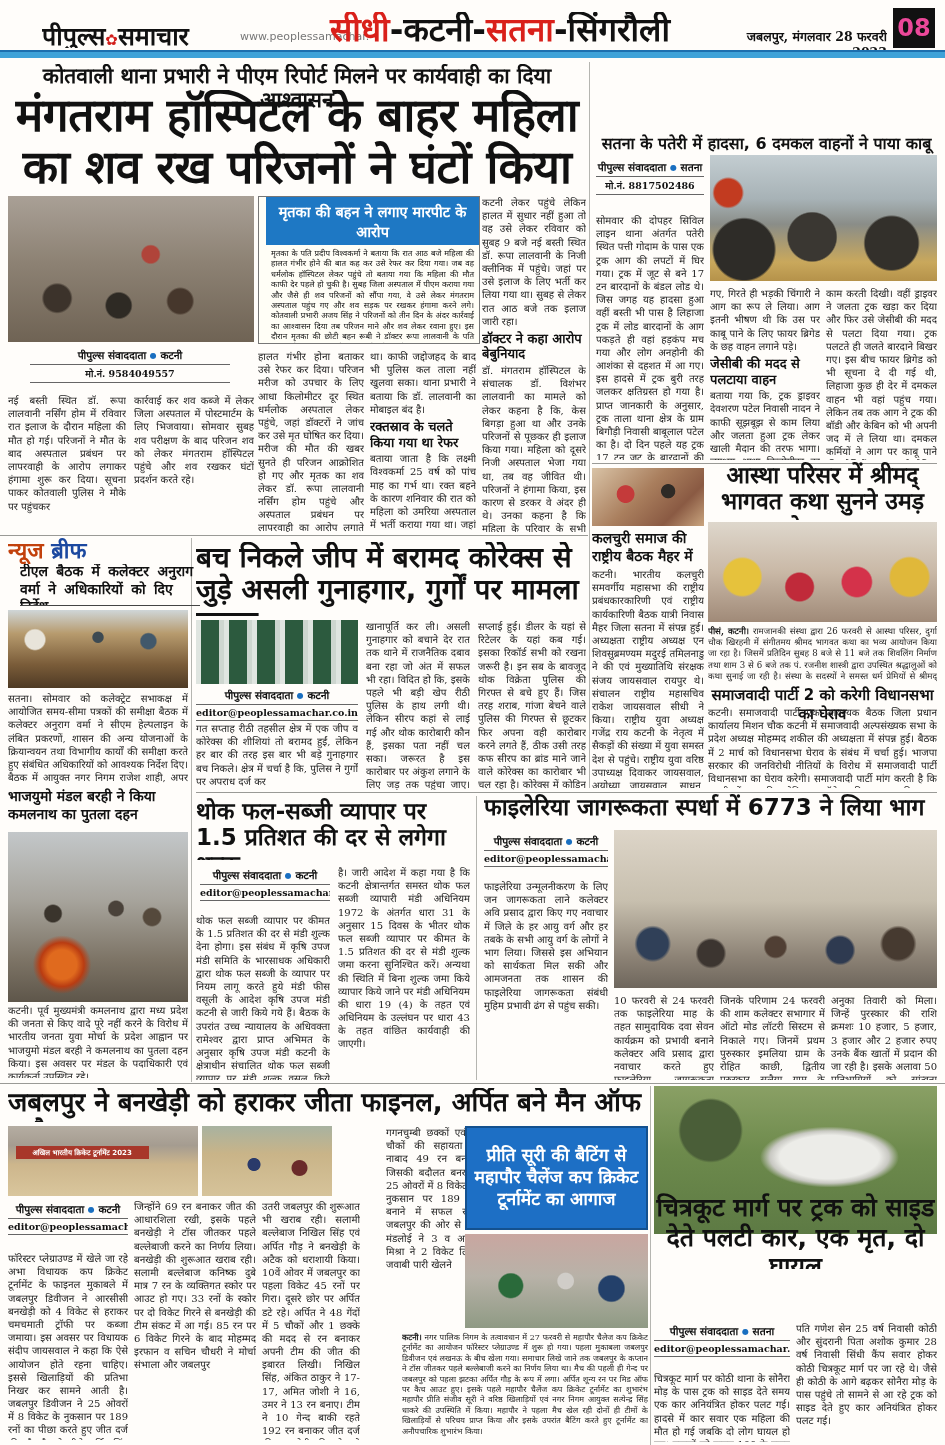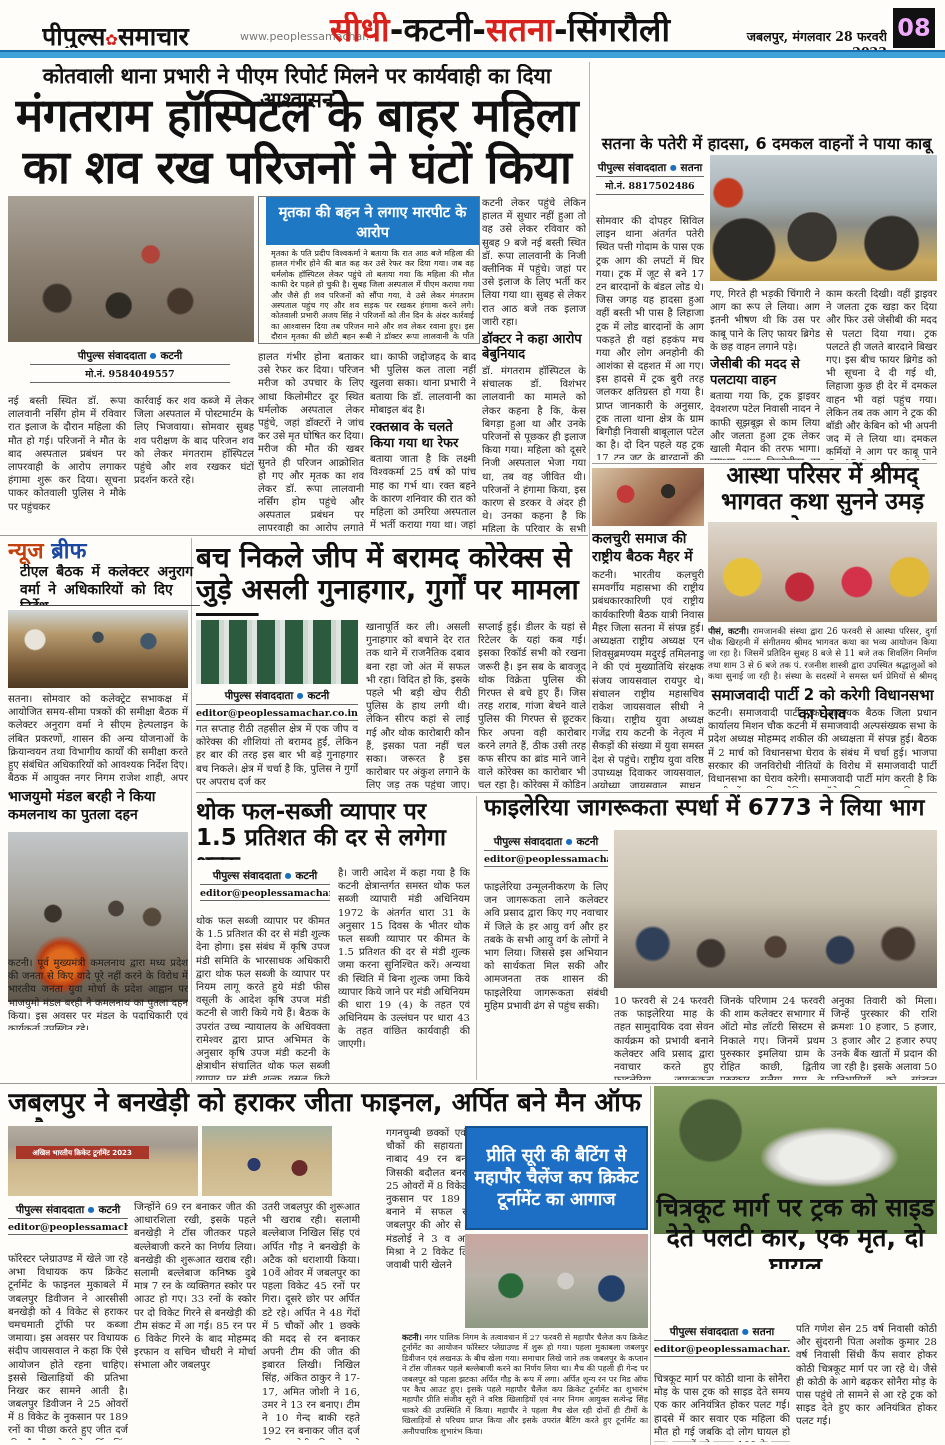--- a/index.html
+++ b/index.html
@@ -7,21 +7,21 @@
         font-family:"DejaVu Sans",sans-serif;color:#111;}
   .abs{position:absolute;box-sizing:border-box;overflow:hidden;}
   
   .logo{font-weight:800;font-size:25px;letter-spacing:0;}
   .logo .ic{color:#d21f1b;font-size:15px;}
   .site-url{font-size:11px;color:#777;font-weight:400;}
   .masthead{font-size:33px;font-weight:800;text-align:center;line-height:1.1;}
   .masthead .red{color:#d9201a;}
   .masthead .blk{color:#111;}
   .dateline{font-family:"DejaVu Serif",serif;font-weight:700;font-size:12.5px;}
-  .pagenum{background:#111;color:#f0abfc;font-weight:800;font-size:24px;text-align:center;line-height:40px;}
+  .pagenum{background:#111;color:#ec4899;font-weight:800;font-size:24px;text-align:center;line-height:40px;}
   .bluerule{background:#3ea2d8;border-top:2px solid #1c6fae;}
   
   .kicker{font-weight:800;font-size:21px;text-align:center;line-height:1.15;}
   .hxl{font-size:46px;font-weight:800;text-align:center;line-height:1.12;letter-spacing:-0.5px;}
   .hlg{font-size:26px;font-weight:800;text-align:center;line-height:1.18;}
   .hmd{font-size:23px;font-weight:800;line-height:1.15;}
   .hsm{font-size:14px;font-weight:800;line-height:1.25;}
   .hsub{font-size:16px;font-weight:800;text-align:center;}
   .subhead{font-size:13px;font-weight:800;line-height:1.2;margin:3px 0 2px 0;}
   
@@ -182,21 +182,21 @@
 
   <div class="abs rule-v" style="left:191px;top:538px;height:544px;"></div>
   <div class="abs brieftitle" style="left:8px;top:534px;width:180px;">
     <span class="r">न्यूज</span> <span class="b">ब्रीफ</span>
   </div>
   <div class="abs hsm hline" style="left:20px;top:564px;width:180px;height:42px;font-family:Liberation Mono, monospace;">टीएल बैठक में कलेक्टर अनुराग वर्मा ने अधिकारियों को दिए निर्देश</div>
   <div class="abs ph ph-meeting" style="left:8px;top:610px;width:180px;height:78px;"></div>
   <div class="abs bodytxt" style="left:8px;top:692px;width:180px;height:92px;">सतना। सोमवार को कलेक्ट्रेट सभाकक्ष में आयोजित समय-सीमा पत्रकों की समीक्षा बैठक में कलेक्टर अनुराग वर्मा ने सीएम हेल्पलाइन के लंबित प्रकरणों, शासन की अन्य योजनाओं के क्रियान्वयन तथा विभागीय कार्यों की समीक्षा करते हुए संबंधित अधिकारियों को आवश्यक निर्देश दिए। बैठक में आयुक्त नगर निगम राजेश शाही, अपर कलेक्टर शैलेन्द्र सिंह सहित विभागीय अधिकारी उपस्थित रहे।</div>
   <div class="abs hsm" style="left:8px;top:788px;width:180px;height:40px;">भाजयुमो मंडल बरही ने किया कमलनाथ का पुतला दहन</div>
   <div class="abs ph ph-effigy" style="left:8px;top:832px;width:180px;height:170px;"></div>
-  <div class="abs bodytxt" style="left:8px;top:956px;width:180px;height:74px;">कटनी। पूर्व मुख्यमंत्री कमलनाथ द्वारा मध्य प्रदेश की जनता से किए वादे पूरे नहीं करने के विरोध में भारतीय जनता युवा मोर्चा के प्रदेश आह्वान पर भाजयुमो मंडल बरही ने कमलनाथ का पुतला दहन किया। इस अवसर पर मंडल के पदाधिकारी एवं कार्यकर्ता उपस्थित रहे।</div>
+  <div class="abs bodytxt" style="left:8px;top:1004px;width:180px;height:74px;">कटनी। पूर्व मुख्यमंत्री कमलनाथ द्वारा मध्य प्रदेश की जनता से किए वादे पूरे नहीं करने के विरोध में भारतीय जनता युवा मोर्चा के प्रदेश आह्वान पर भाजयुमो मंडल बरही ने कमलनाथ का पुतला दहन किया। इस अवसर पर मंडल के पदाधिकारी एवं कार्यकर्ता उपस्थित रहे।</div>
 
   <div class="abs hmd" style="left:196px;top:542px;width:390px;height:74px;font-size:28px;">बच निकले जीप में बरामद कोरेक्स से जुड़े असली गुनाहगार, गुर्गों पर मामला कायम</div>
   <div class="abs ph ph-corex" style="left:196px;top:620px;width:162px;height:64px;"></div>
   <div class="abs byline" style="left:196px;top:686px;width:162px;">
     <div class="top"><span>पीपुल्स संवाददाता</span> <span class="dot">●</span> <span>कटनी</span></div>
     <div class="sub">editor@peoplessamachar.co.in</div>
   </div>
   <div class="abs bodytxt" style="left:196px;top:722px;width:162px;height:68px;">गत सप्ताह रीठी तहसील क्षेत्र में एक जीप व कोरेक्स की शीशियां तो बरामद हुईं, लेकिन हर बार की तरह इस बार भी बड़े गुनाहगार बच निकले। क्षेत्र में चर्चा है कि, पुलिस ने गुर्गों पर अपराध दर्ज कर</div>
   <div class="abs" style="left:366px;top:620px;width:104px;height:170px;">
     <div class="bodytxt">खानापूर्ति कर ली। असली गुनाहगार को बचाने देर रात तक थाने में राजनैतिक दबाव बना रहा जो अंत में सफल भी रहा। विदित हो कि, इसके पहले भी बड़ी खेप रीठी पुलिस के हाथ लगी थी। लेकिन सीरप कहां से लाई गई और थोक कारोबारी कौन हैं, इसका पता नहीं चल सका। जरूरत है इस कारोबार पर अंकुश लगाने के लिए जड़ तक पहुंचा जाए। ताकि समाज में घुल रहे इस जहर से निजात मिल सके।</div>

